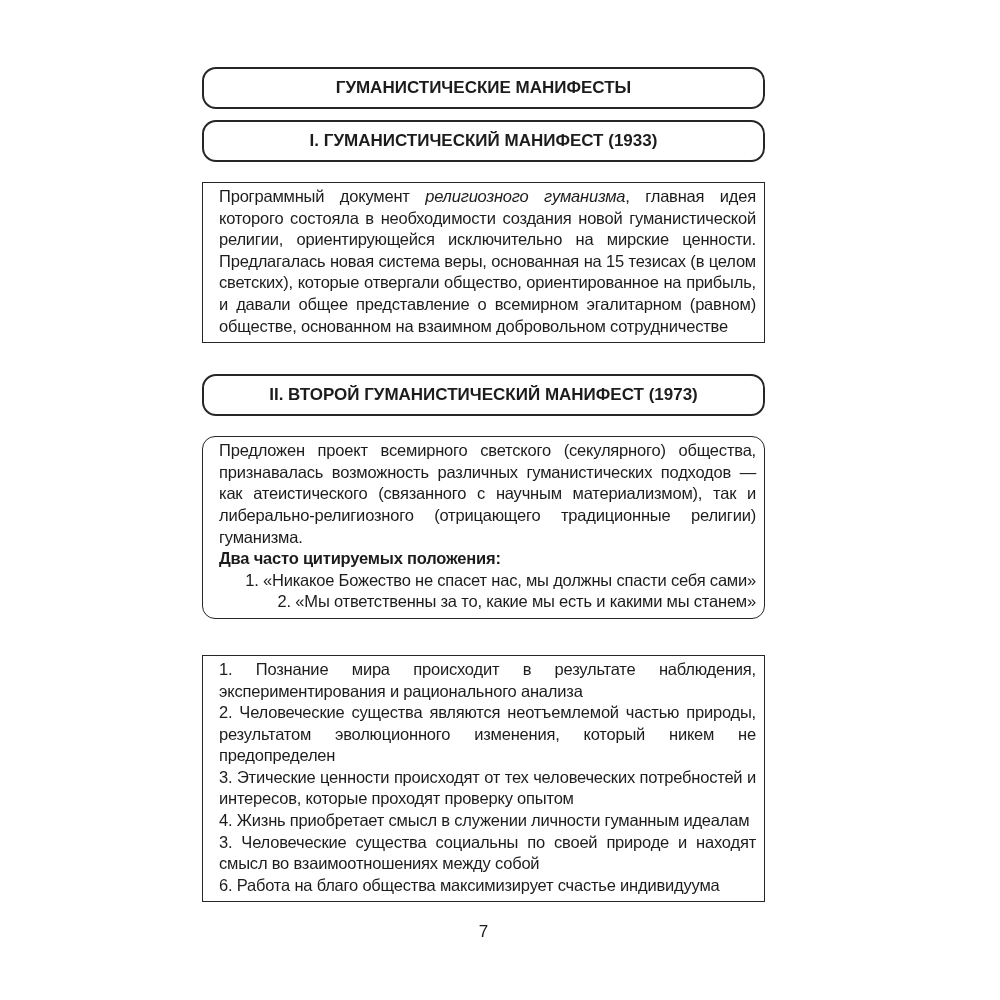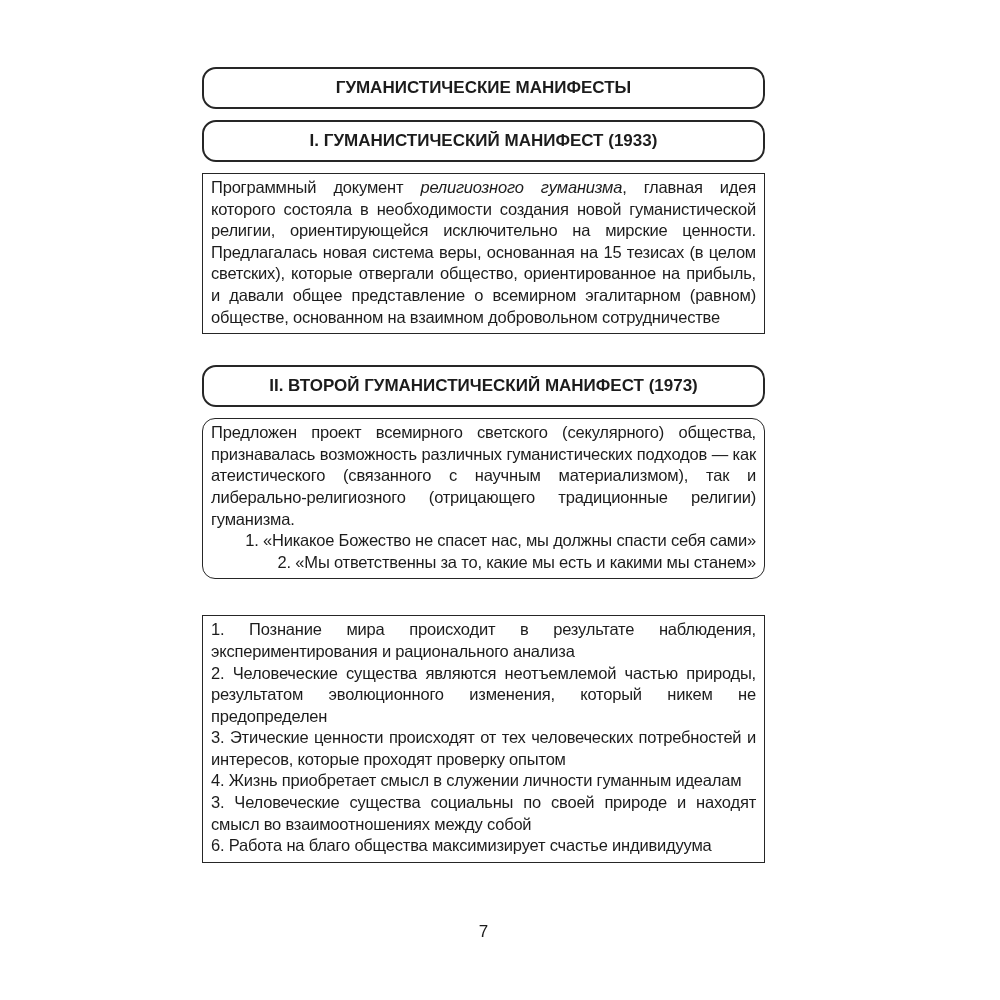--- a/index.html
+++ b/index.html
@@ -26,25 +26,25 @@
     display: flex;
     align-items: center;
     justify-content: center;
     font-weight: bold;
     font-size: 17px;
     text-align: center;
     background: #ffffff;
     padding: 9px 10px;
   }
   .title-box   { margin-bottom: 11px; }
-  .heading-box { margin-bottom: 11px; }
+  .heading-box { margin-bottom: 20px; }
   .text-box {
     border: 1.5px solid #262626;
     background: #ffffff;
-    padding: 3px 8px 5px 8px;
+    padding: 3px 8px 5px 16px;
     font-size: 16.5px;
     line-height: 21.6px;
     text-align: justify;
     letter-spacing: -0.2px;
     hyphens: auto;
     -webkit-hyphens: auto;
   }
   .gap-after-box1 { margin-bottom: 31px; }
   .gap-after-box2 { margin-bottom: 36px; border-radius: 13px; }
   .bold-line { font-weight: bold; text-align: left; }
@@ -76,20 +76,21 @@
   <div class="text-box gap-after-box1">
     <span>Программный документ </span><span class="italic">религиозного гуманизма</span><span>, главная идея которого состояла в необходимости создания новой гуманистической религии, ориентирующейся исключительно на мирские ценности. Предлагалась новая система веры, основанная на 15 тезисах (в целом светских), которые отвергали общество, ориентированное на прибыль, и давали общее представление о всемирном эгалитарном (равном) обществе, основанном на взаимном добровольном сотрудничестве</span>
   </div>
 
   <div class="rounded-box heading-box">
     <span>II. ВТОРОЙ ГУМАНИСТИЧЕСКИЙ МАНИФЕСТ (1973)</span>
   </div>
 
   <div class="text-box gap-after-box2">
     <div>Предложен проект всемирного светского (секулярного) общества, признавалась возможность различных гуманистических подходов — как атеистического (связанного с научным материализмом), так и либерально-религиозного (отрицающего традиционные религии) гуманизма.</div>
+    <div class="bold-line">Два часто цитируемых положения:</div>
     <div class="quote-line">1. «Никакое Божество не спасет нас, мы должны спасти себя сами»</div>
     <div class="quote-line">2. «Мы ответственны за то, какие мы есть и какими мы станем»</div>
   </div>
 
 
   <div class="text-box">
     <div>1. Познание мира происходит в результате наблюдения, экспериментирования и рационального анализа</div>
     <div>2. Человеческие существа являются неотъемлемой частью природы, результатом эволюционного изменения, который никем не предопределен</div>
     <div>3. Этические ценности происходят от тех человеческих потребностей и интересов, которые проходят проверку опытом</div>
     <div>4. Жизнь приобретает смысл в служении личности гуманным идеалам</div>

